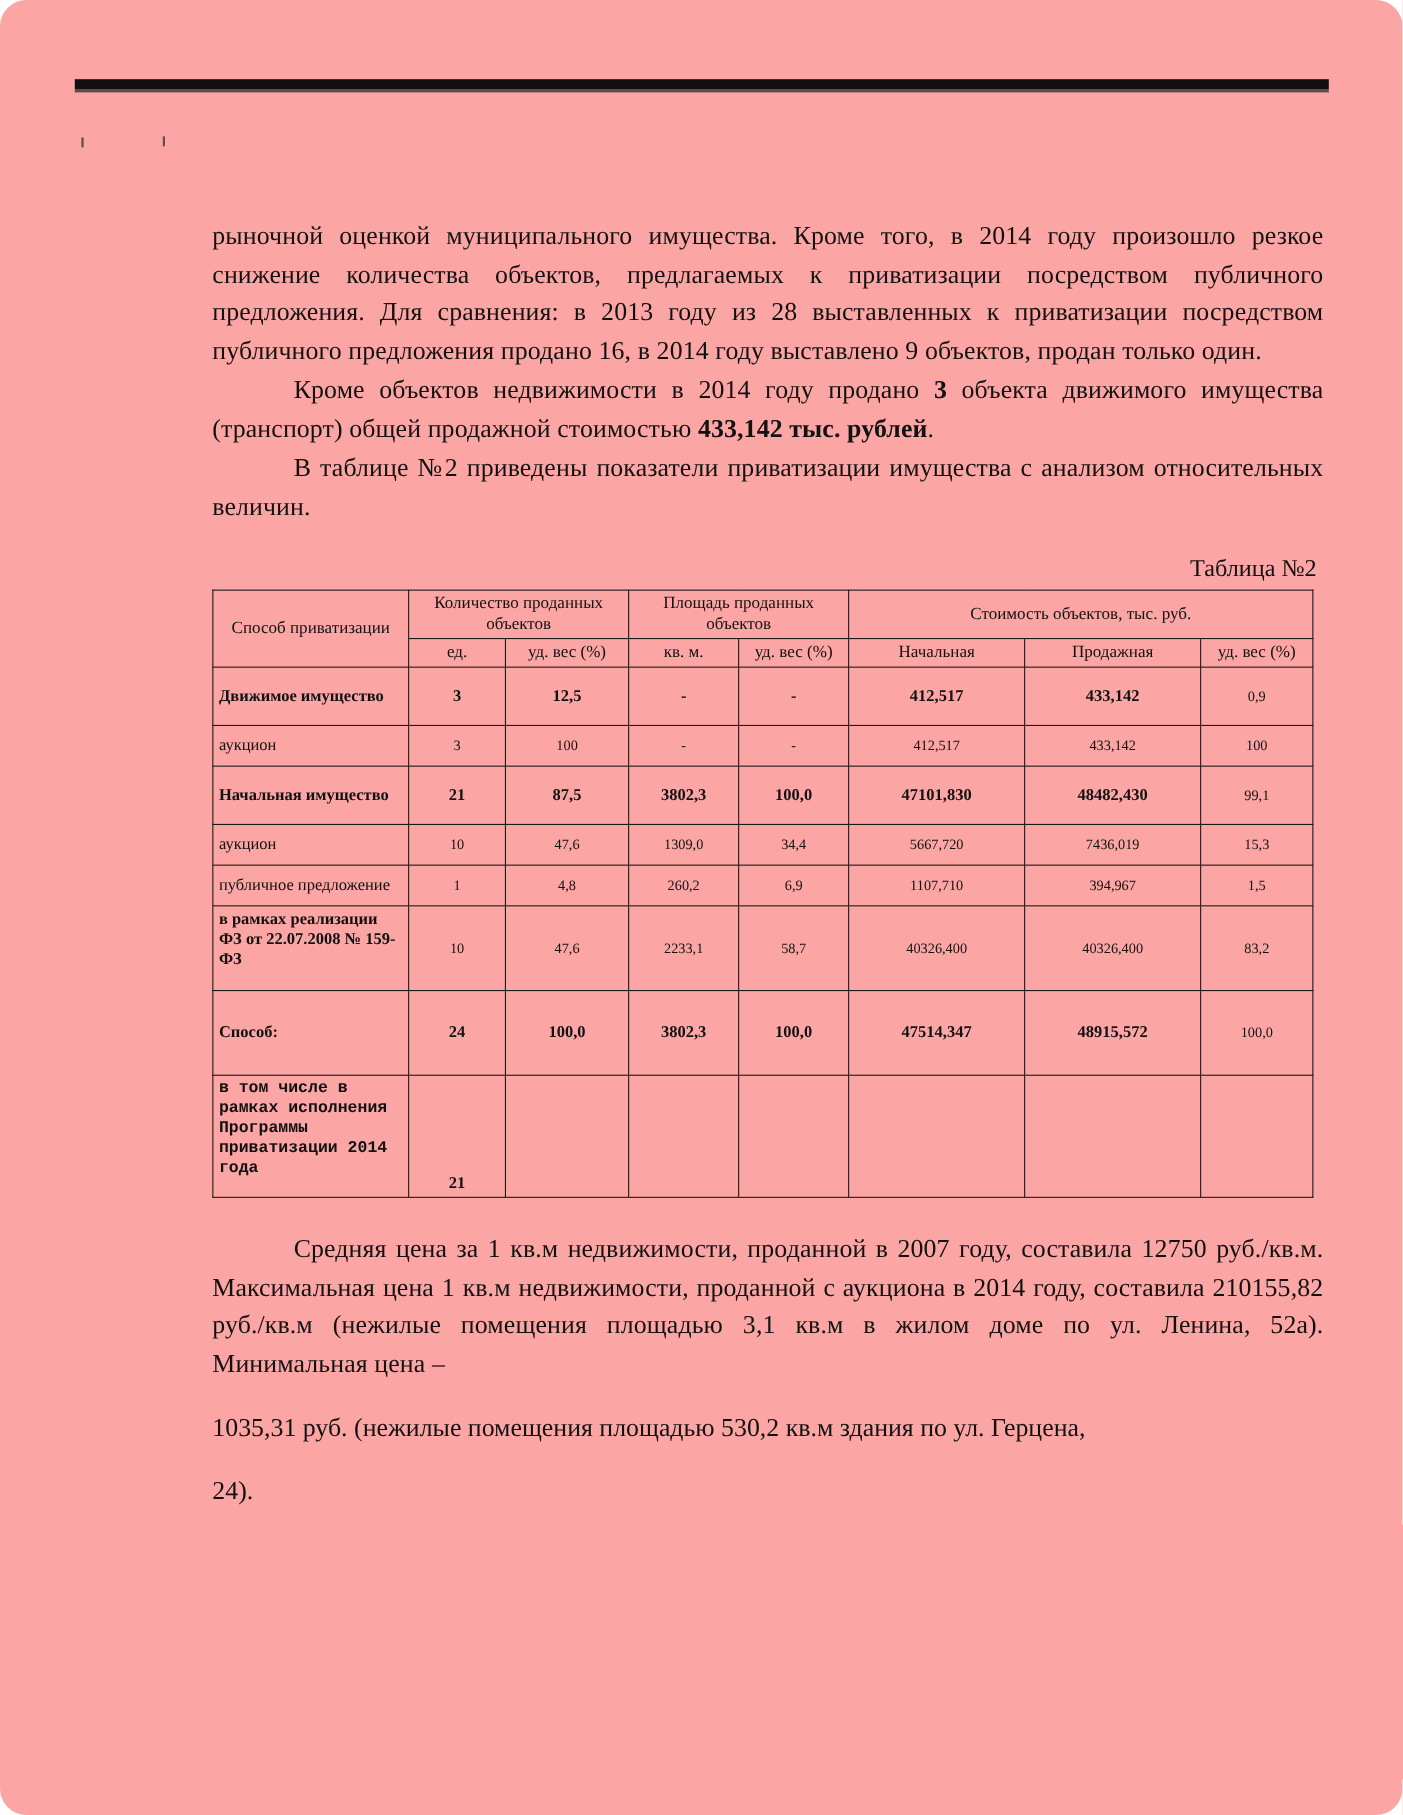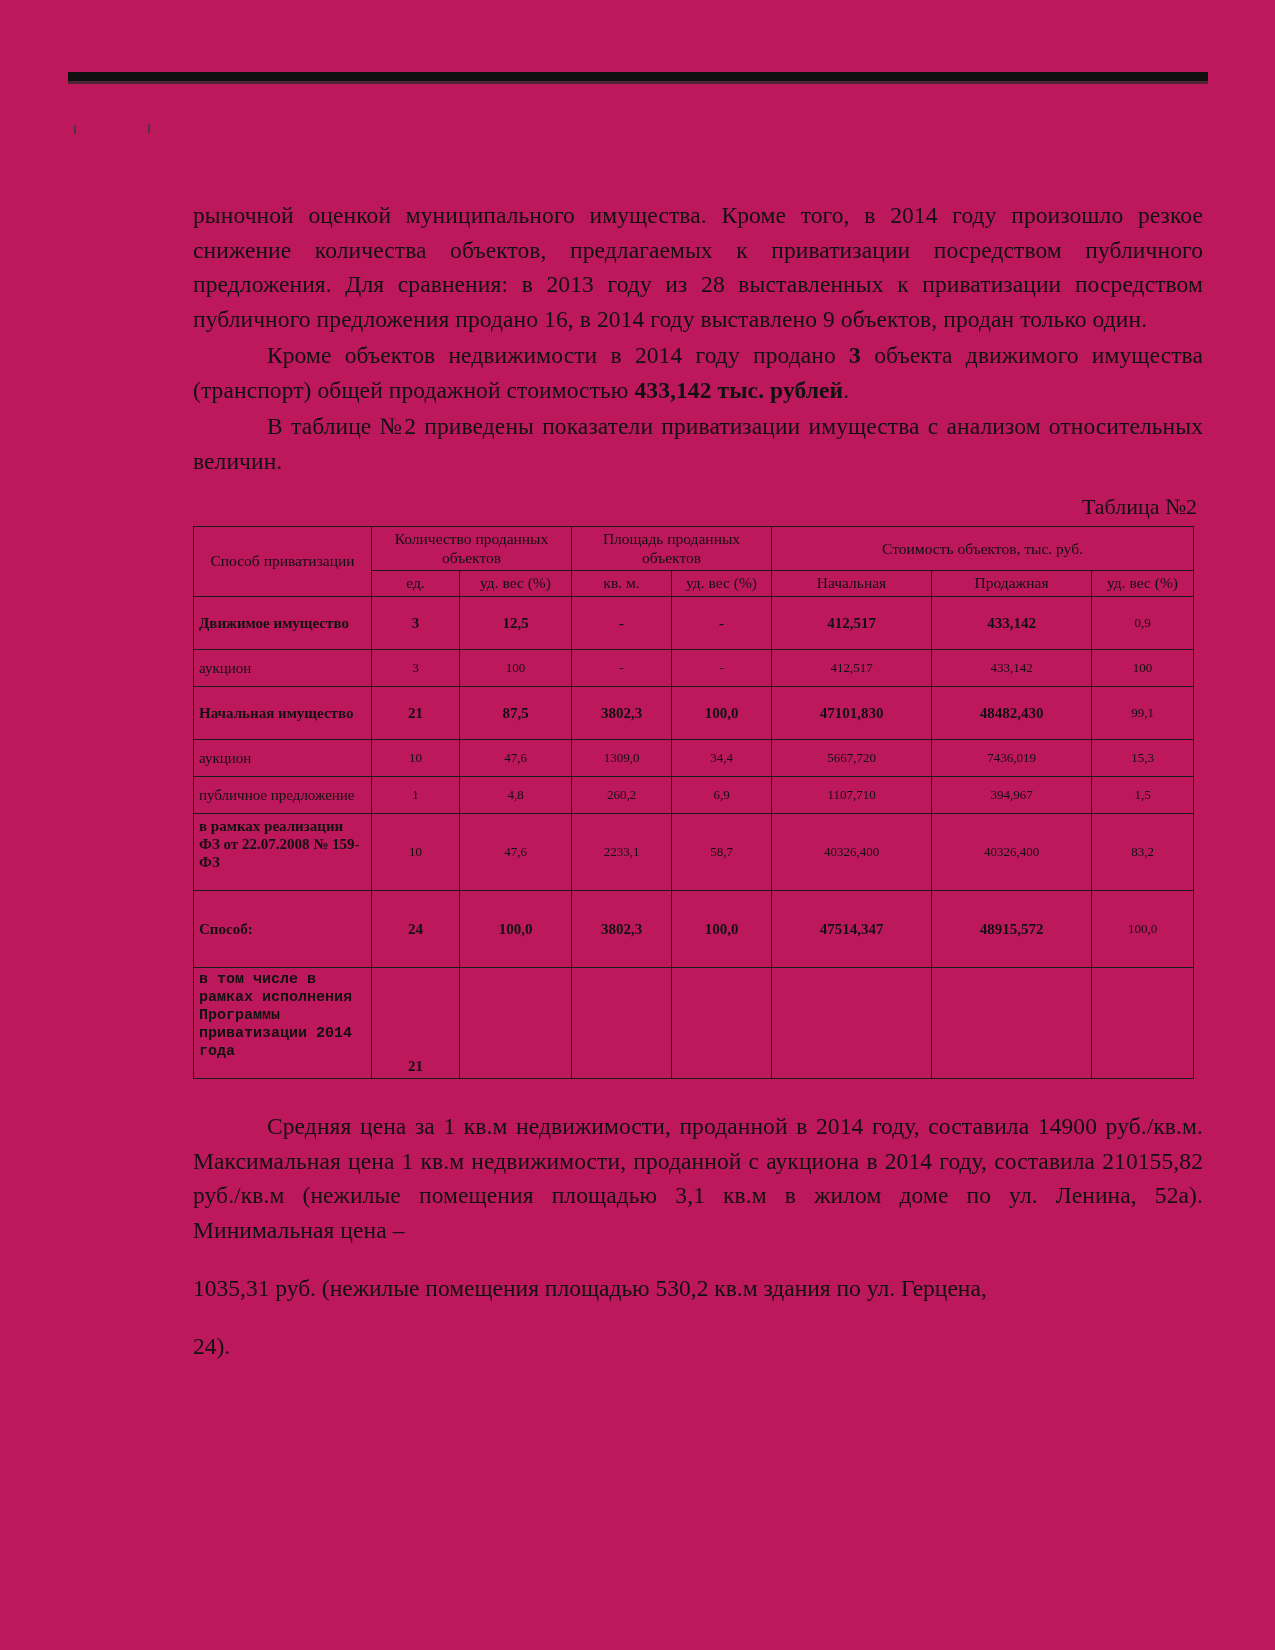--- a/index.html
+++ b/index.html
@@ -12,21 +12,22 @@
     height: 1650px;
     position: relative;
     font-family: "Liberation Serif", "DejaVu Serif", serif;
     color: #111;
     overflow: hidden;
   }
 
   .page {
     position: absolute;
     inset: 0;
-    background: #be185d;
+    background: #fca5a5;
+    border-radius: 24px;
   }
 
   
   .top-rule {
     position: absolute;
     left: 68px;
     top: 72px;
     width: 1140px;
     height: 9px;
     background: #101010;
@@ -62,21 +63,21 @@
     line-height: 1.47;
     text-align: justify;
     text-indent: 0;
     letter-spacing: .1px;
   }
   p.para + p.para { margin-top: 2px; }
   p.indent { text-indent: 74px; }
   b.bold { font-weight: bold; }
 
   .table-caption {
-    margin-top: 16px;
+    margin-top: 26px;
     text-align: right;
     font-size: 22px;
     padding-right: 6px;
   }
 
   table.pz {
     margin-top: 6px;
     border-collapse: collapse;
     width: 1000px;
     table-layout: fixed;
@@ -248,19 +249,19 @@
           <td class="num"></td>
           <td class="num"></td>
           <td class="num"></td>
           <td class="num"></td>
           <td class="num"></td>
         </tr>
       </tbody>
     </table>
 
     <div class="bottom-text">
-      <p class="para indent">Средняя цена за 1 кв.м недвижимости, проданной в 2014 году, составила 14900 руб./кв.м.    Максимальная цена 1 кв.м недвижимости, проданной с аукциона в 2014 году, составила 210155,82 руб./кв.м (нежилые помещения площадью 3,1 кв.м в жилом доме по ул. Ленина, 52а). Минимальная цена –</p>
+      <p class="para indent">Средняя цена за 1 кв.м недвижимости, проданной в 2007 году, составила 12750 руб./кв.м.    Максимальная цена 1 кв.м недвижимости, проданной с аукциона в 2014 году, составила 210155,82 руб./кв.м (нежилые помещения площадью 3,1 кв.м в жилом доме по ул. Ленина, 52а). Минимальная цена –</p>
       <p class="cut-last">1035,31 руб. (нежилые помещения площадью 530,2 кв.м здания по ул. Герцена,</p>
       <p class="cut-last">24).</p>
     </div>
 
   </div>
 </div>
 
 </body></html>

